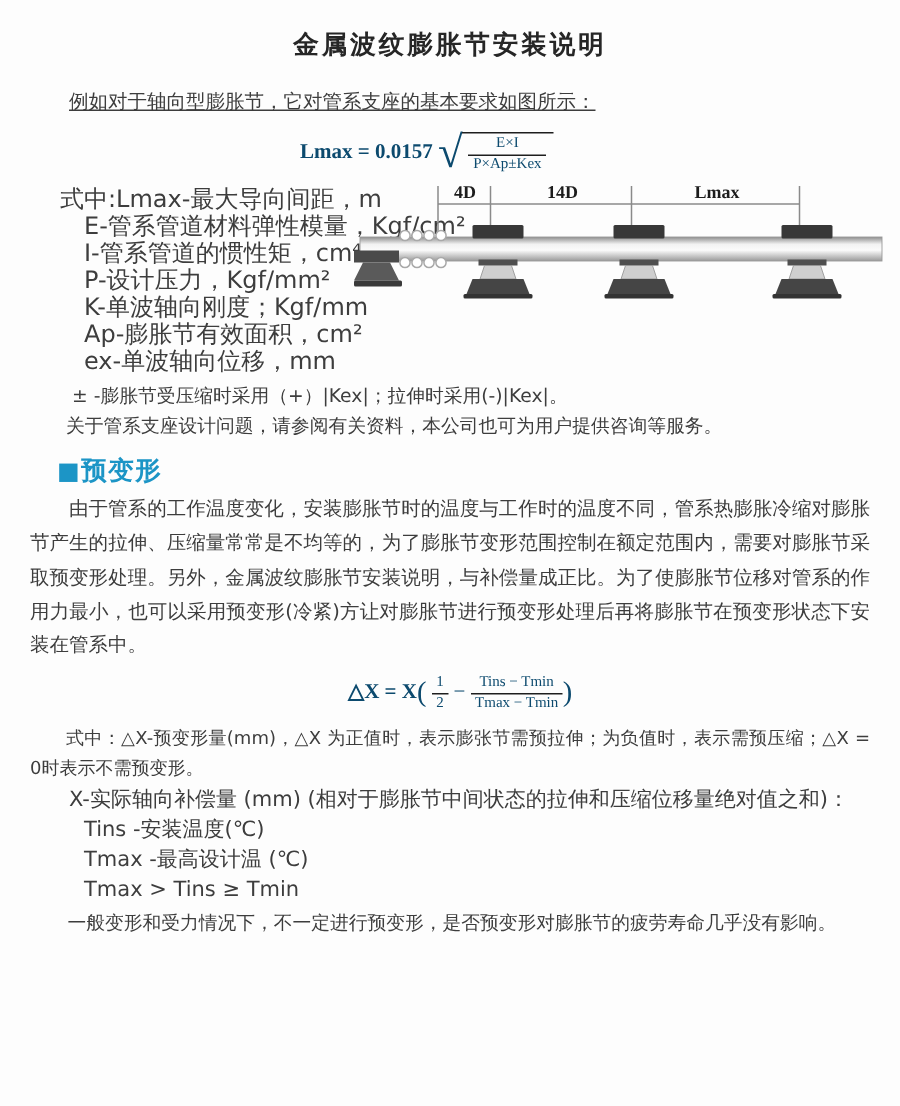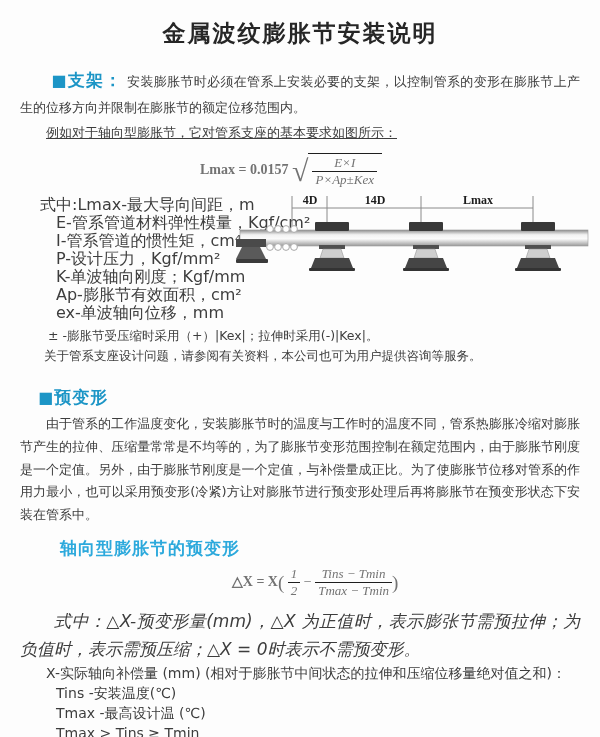--- a/index.html
+++ b/index.html
@@ -3,70 +3,66 @@
 <meta charset="utf-8">
 <style>
   html,body{margin:0;padding:0;}
   body{
     width:600px;height:737px;overflow:hidden;position:relative;
     background:#fdfdfd;color:#3d3d3d;
     font-family:"DejaVu Sans",sans-serif;
   }
   .page{padding:10px 20px 0 20px;position:relative;}
   .title{
-    text-align:center;font-size:23px;font-weight:bold;color:#262626;
+    text-align:center;font-size:17px;font-weight:bold;color:#262626;
     margin:8px 0 16px 0;letter-spacing:2px;
   }
   .para{font-size:13px;line-height:1.8;text-align:justify;margin:0;}
   .indent2{text-indent:2em;}
   .marker{color:#1c95c6;font-size:16px;}
   .h-blue{color:#1c95c6;font-size:17px;font-weight:bold;letter-spacing:1px;}
   .p-support{text-indent:2.4em;}
   .p-example{margin:2px 0 4px 0;text-decoration:underline;}
 
-  .formula{font-family:"Liberation Serif",serif;color:#737373;font-size:14px;}
+  .formula{font-family:"Liberation Serif",serif;color:#0c4a6e;font-size:14px;}
   .f1{margin:8px 0 2px 180px;}
   .f-lhs{font-weight:bold;}
   .sqrt-sign{font-size:30px;font-weight:400;vertical-align:middle;line-height:0;}
   .sqrt-body{display:inline-block;border-top:1.6px solid #1e1e1e;vertical-align:middle;padding:1px 5px 0 4px;}
-  .frac{display:inline-block;text-align:center;vertical-align:middle;font-style:italic;font-size:13px;line-height:1.25;}
+  .frac{display:inline-block;text-align:center;vertical-align:middle;font-size:10px;line-height:1.25;}
   .frac .frac-top{display:block;border-bottom:1px solid #1e1e1e;padding:0 3px;}
   .frac .frac-bot{display:block;padding:0 3px;}
   .paren{font-size:19px;vertical-align:middle;}
   .f-bold{font-weight:bold;font-family:Liberation Serif, serif;}
 
   .def-wrap{position:relative;height:170px;margin-top:8px;}
   .def-line{font-size:16px;line-height:18px;margin-left:20px;}
   .def-line.sub{margin-left:36px;}
   .pm-line,.consult-line{font-size:12.5px;line-height:20px;margin-left:24px;}
   .pm-line{margin-top:4px;margin-left:28px;}
 
   .diagram{position:absolute;left:216px;top:-6px;width:360px;height:100px;}
 
-  .sec-heading{margin:20px 0 4px 18px;font-size:17px;font-weight:bold;color:#1c95c6;letter-spacing:1px;}
+  .sec-heading{margin:8px 0 4px 18px;font-size:17px;font-weight:bold;color:#1c95c6;letter-spacing:1px;}
   .p-pred{line-height:1.75;}
   .sub-heading{font-size:17px;font-weight:bold;color:#2ca9dc;letter-spacing:1px;}
   .sub-axial{margin:10px 0 6px 40px;}
   .f2{margin:6px 0 8px 212px;}
-  .p-explain{line-height:1.65;font-size:17px;font-style:italic;}
+  .p-explain{line-height:1.65;font-size:12px;}
   .ax-line{font-size:14px;line-height:20px;margin-left:26px;}
   .ax-line.sub{margin-left:36px;}
   .ax-last{font-size:12.5px;line-height:24px;text-indent:2em;margin-left:0;}
 </style>
 </head>
 <body>
 
 <div class="page">
 
   <div class="title">金属波纹膨胀节安装说明</div>
 
-  <p class="para p-support">
-    <span class="h-blue"><span class="marker">■</span><span>支架：</span></span>
-    <span>安装膨胀节时必须在管系上安装必要的支架，以控制管系的变形在膨胀节上产生的位移方向并限制在膨胀节的额定位移范围内。</span>
-  </p>
 
   <p class="para indent2 p-example">例如对于轴向型膨胀节，它对管系支座的基本要求如图所示：</p>
 
   <div class="formula f1">
     <span class="f-lhs">Lmax = 0.0157</span>
     <span class="sqrt-sign">√</span><span class="sqrt-body"><span class="frac"><span class="frac-top">E×I</span><span class="frac-bot">P×Ap±Kex</span></span></span>
   </div>
 
   <div class="def-wrap">
     <div class="def-line">式中:Lmax-最大导向间距，m</div>
@@ -140,23 +136,22 @@
         <rect x="289" y="55" width="26" height="4" fill="#4f4f4f"></rect>
         <polygon points="293,59 311,59 314,68 290,68" fill="#cfcfcf" stroke="#8a8a8a" stroke-width="0.5"></polygon>
         <polygon points="285,68 319,68 323,78 281,78" fill="#454545"></polygon>
         <rect x="279" y="78" width="46" height="3" fill="#333333" rx="1"></rect>
       </g>
     </svg>
   </div>
 
   <div class="sec-heading"><span class="marker">■</span><span>预变形</span></div>
 
-  <p class="para indent2 p-pred">由于管系的工作温度变化，安装膨胀节时的温度与工作时的温度不同，管系热膨胀冷缩对膨胀节产生的拉伸、压缩量常常是不均等的，为了膨胀节变形范围控制在额定范围内，由于膨胀节刚度是一个定值。另外，由于膨胀节刚度是一个定值，与补偿量成正比。为了使膨胀节位移对管系的作用力最小，也可以采用预变形(冷紧)方让对膨胀节进行预变形处理后再将膨胀节在预变形状态下安装在管系中。</p>
+  <p class="para indent2 p-pred">由于管系的工作温度变化，安装膨胀节时的温度与工作时的温度不同，管系热膨胀冷缩对膨胀节产生的拉伸、压缩量常常是不均等的，为了膨胀节变形范围控制在额定范围内，需要对膨胀节采取预变形处理。另外，金属波纹膨胀节安装说明，与补偿量成正比。为了使膨胀节位移对管系的作用力最小，也可以采用预变形(冷紧)方让对膨胀节进行预变形处理后再将膨胀节在预变形状态下安装在管系中。</p>
 
-  <div class="sub-heading sub-axial">轴向型膨胀节的预变形</div>
 
   <div class="formula f2">
     <span class="f-bold">△X = X</span><span class="paren">(</span>
     <span class="frac"><span class="frac-top">1</span><span class="frac-bot">2</span></span>
     <span>−</span>
     <span class="frac"><span class="frac-top">Tins − Tmin</span><span class="frac-bot">Tmax − Tmin</span></span><span class="paren">)</span>
   </div>
 
   <p class="para indent2 p-explain">式中：△X-预变形量(mm)，△X 为正值时，表示膨张节需预拉伸；为负值时，表示需预压缩；△X = 0时表示不需预变形。</p>
 

